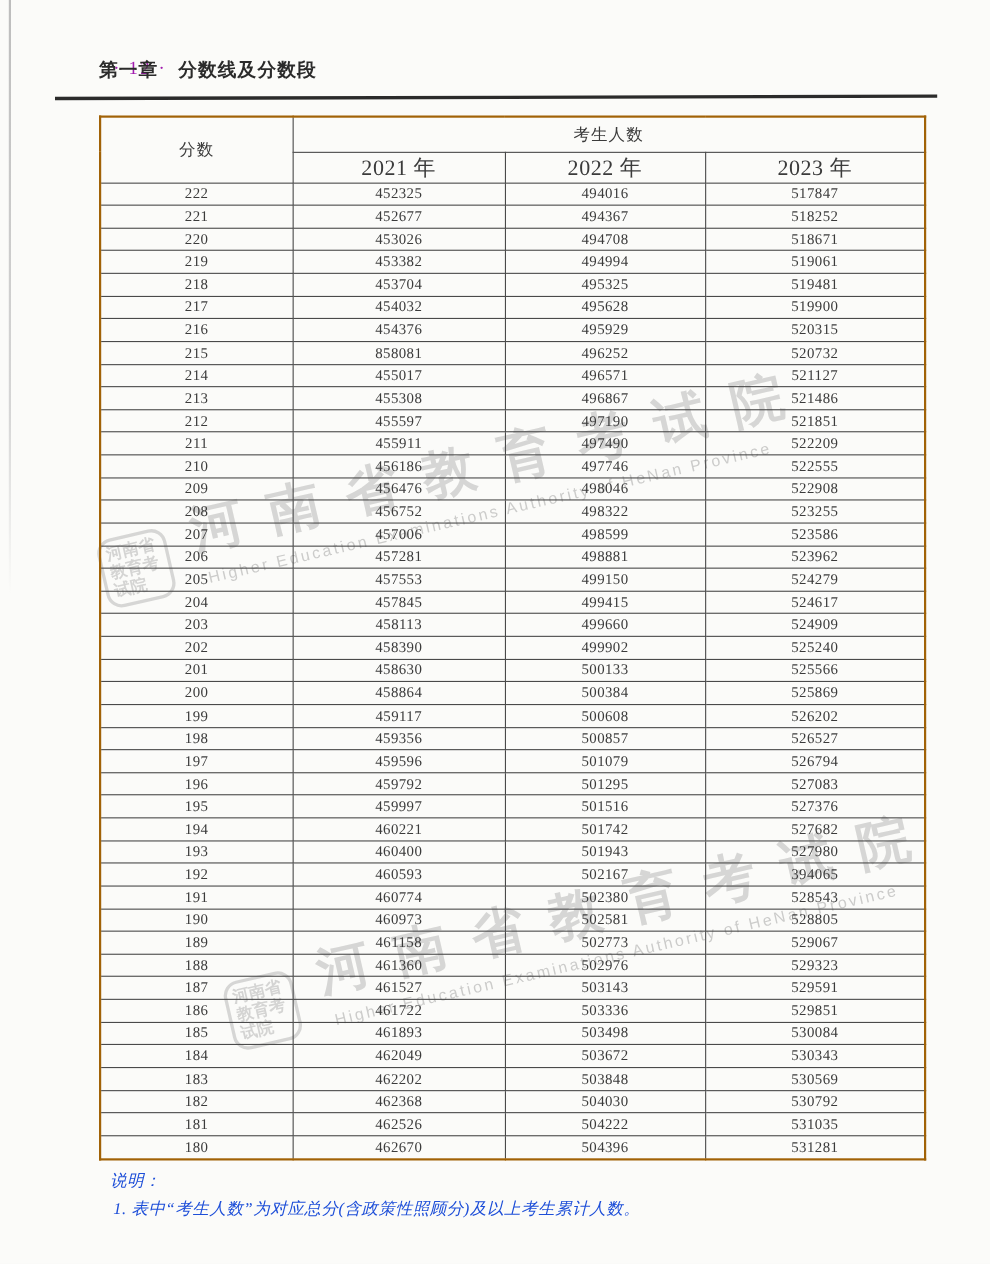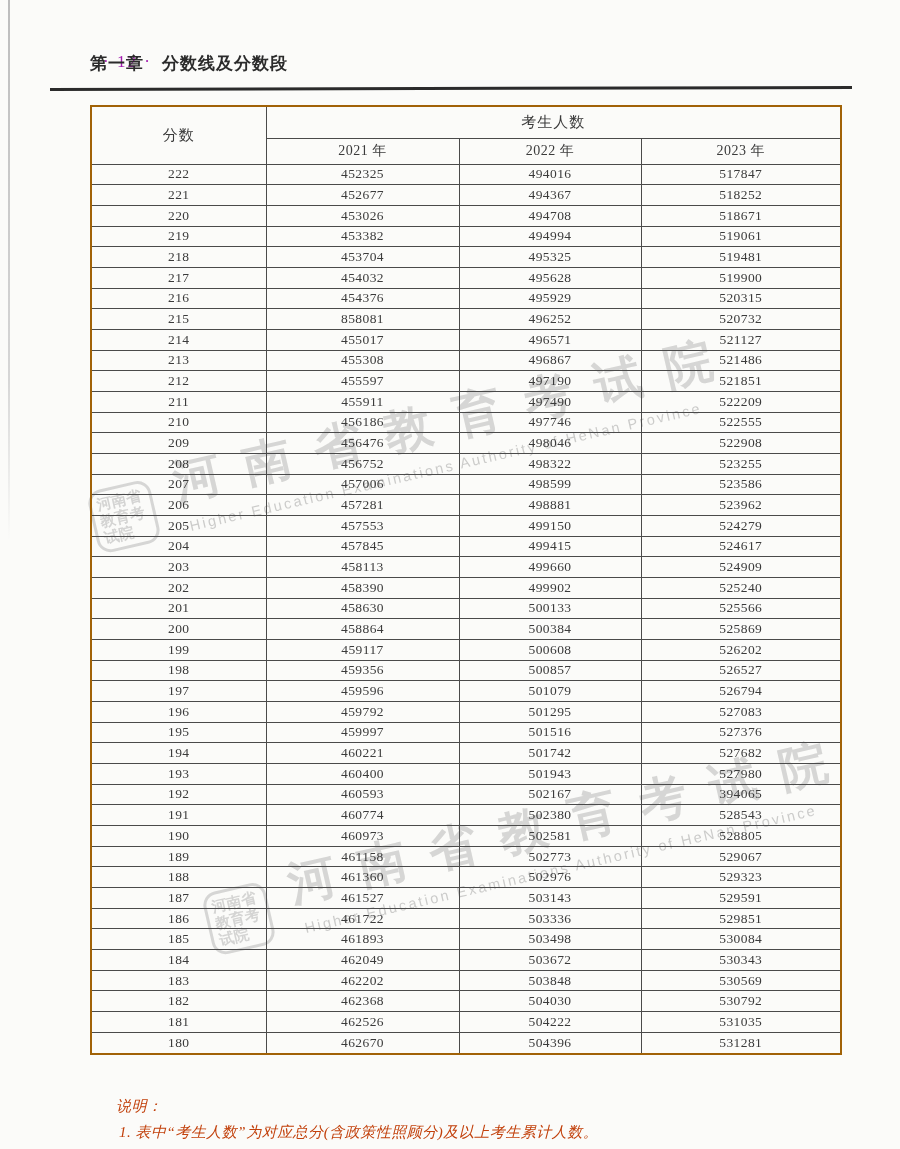--- a/index.html
+++ b/index.html
@@ -44,28 +44,27 @@
   table.score-table th, table.score-table td {
     border:1px solid #4a4a4a;
     text-align:center; vertical-align:middle;
     font-weight:normal;
     color:#3b3b3b;
   }
   table.score-table { border:2px solid #a16207; }
   thead tr.group-row { height:32px; }
   thead tr.year-row { height:26px; }
   thead th { font-size:15px; letter-spacing:1px; }
-  thead tr.year-row th { font-size:14px; letter-spacing:0.5px; }
+  thead tr.year-row th { font-size:20px; letter-spacing:0.5px; }
   tbody td { font-size:13.5px; letter-spacing:0.4px; }
   
   .notes {
-    position:absolute; left:100px; top:1093px; width:720px;
-    font-style:italic; font-size:15px; color:#c2410c; line-height:26px;
+    position:absolute; left:100px; top:1061px; width:720px;
+    font-style:italic; font-size:15px; color:#1d4ed8; line-height:26px;
     letter-spacing:0.5px;
-    margin-left:16px;
   }
   .notes .note-line { padding-left:3px; }
   
   .wm {
     position:absolute;
     display:flex; align-items:flex-end; gap:24px;
     transform:rotate(-13deg);
     transform-origin:left bottom;
     pointer-events:none;
     white-space:nowrap;

